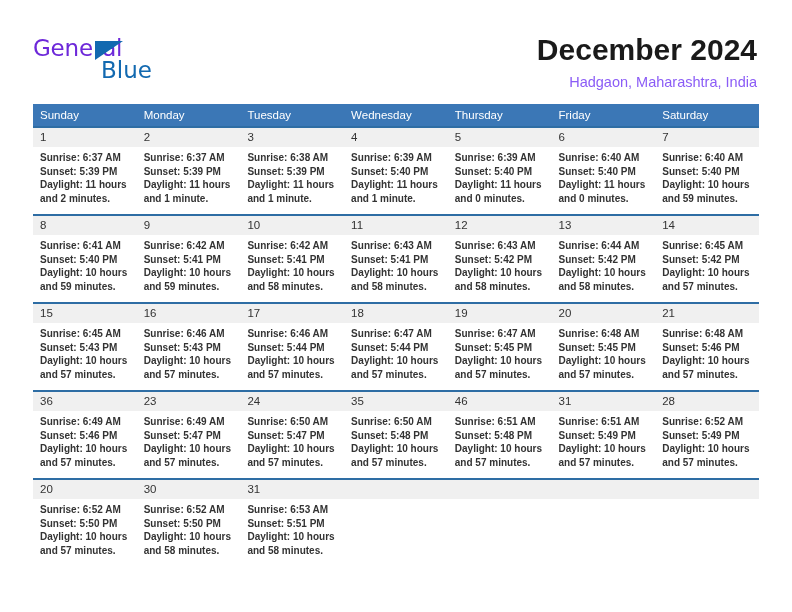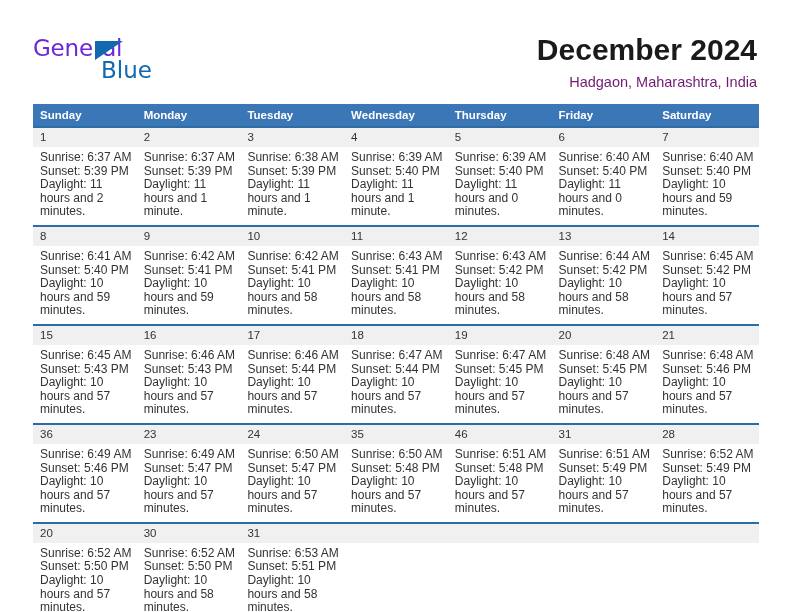--- a/index.html
+++ b/index.html
@@ -77,39 +77,39 @@
     font-size: 30px;
     font-weight: 700;
     color: #1a1a1a;
     line-height: 36px;
     white-space: nowrap;
   }
   .cal-subtitle {
     margin-top: 5px;
     font-size: 14.5px;
     font-weight: 400;
-    color: #701a75;
+    color: #8b5cf6;
     line-height: 18px;
     white-space: nowrap;
   }
 
   
   .calendar {
     position: absolute;
     left: 33px;
     top: 104px;
     width: 726px;
     border-collapse: collapse;
     table-layout: fixed;
   }
   .calendar th {
     background: #3b77b6;
     color: #ffffff;
     font-size: 11.5px;
-    font-weight: 700;
+    font-weight: 400;
     text-align: left;
     padding: 5px 0 5px 7px;
     height: 12px;
     border: none;
   }
   .calendar td {
     vertical-align: top;
     padding: 0;
     border: none;
     width: 103.71px;
@@ -127,23 +127,24 @@
     color: #333333;
     padding: 3px 0 3px 7px;
     height: 13px;
     line-height: 13px;
   }
   .daynum.empty {
     color: transparent;
   }
   .details {
     padding: 4px 6px 6px 7px;
-    font-size: 12px;
+    font-size: 10px;
     line-height: 13.6px;
     color: #333333;
+    font-weight: bold;
   }
   .details div {
     white-space: nowrap;
   }
   .details .daylight {
     white-space: normal;
   }
 </style>
 </head>
 <body>

